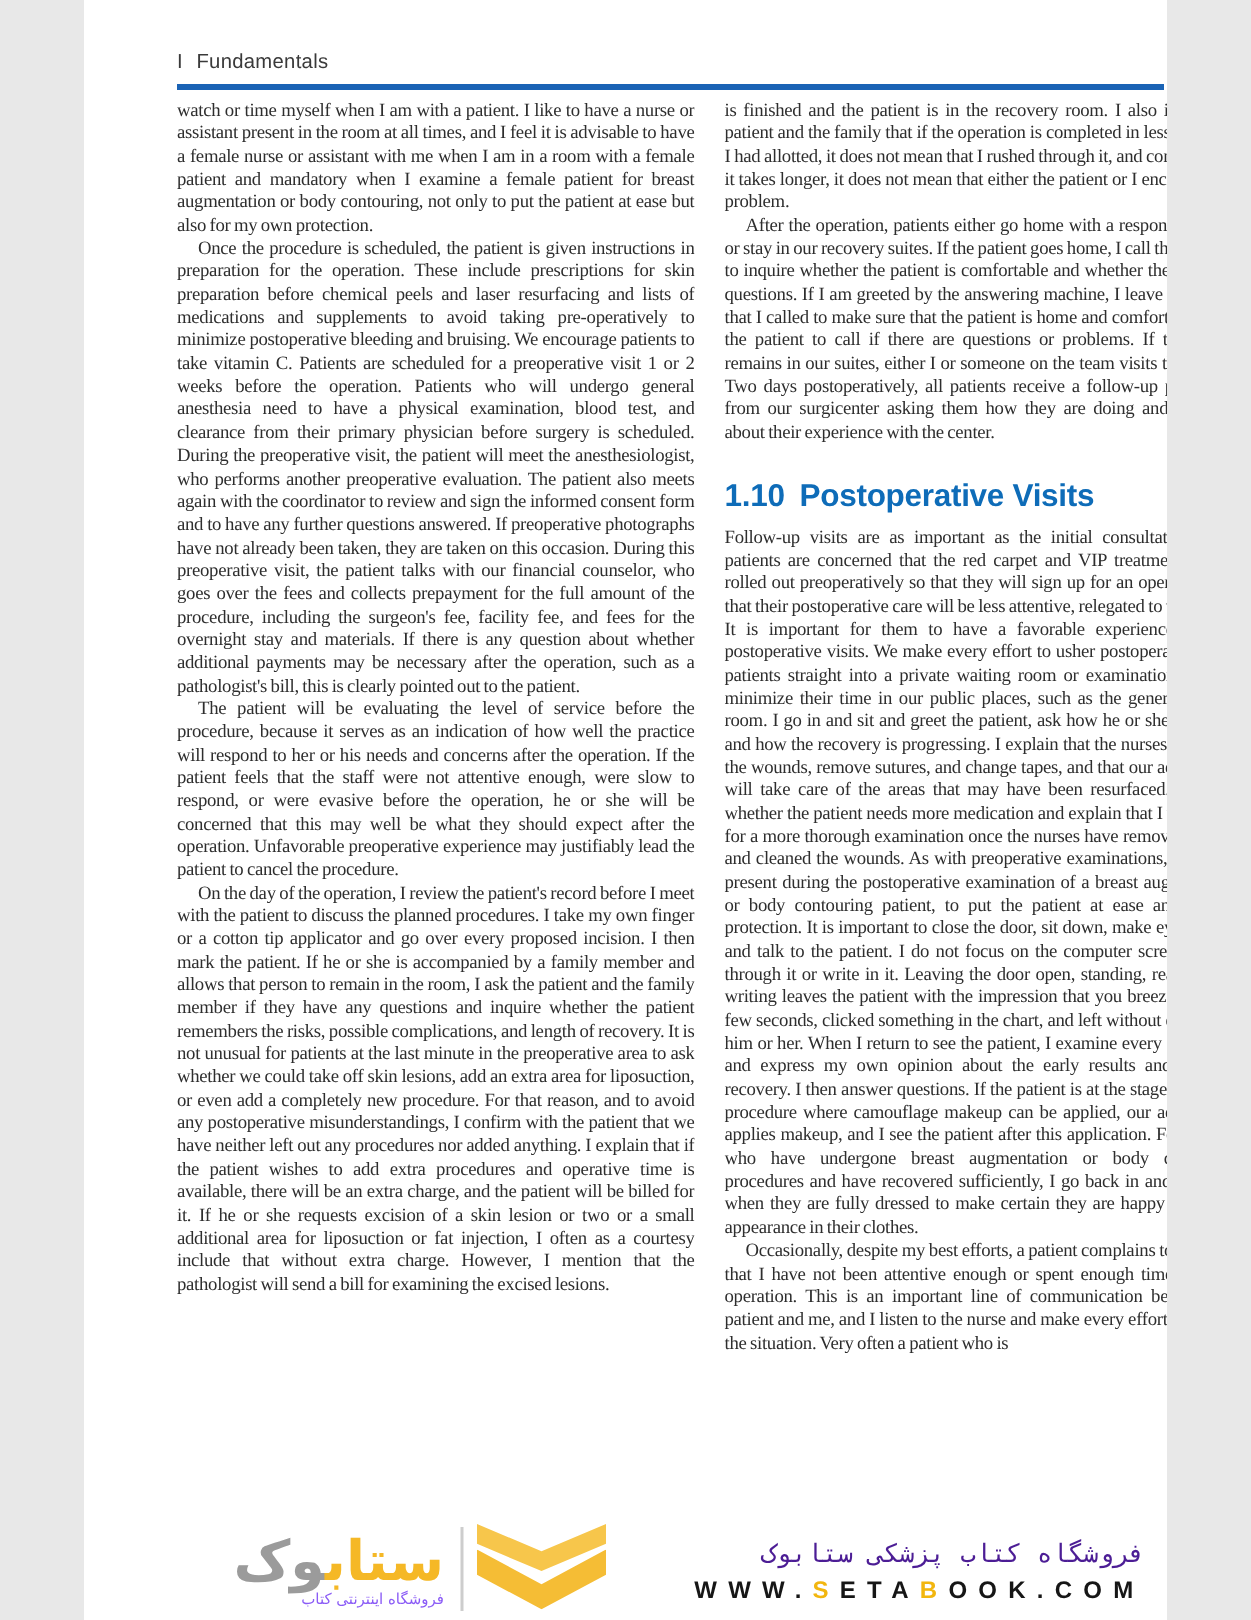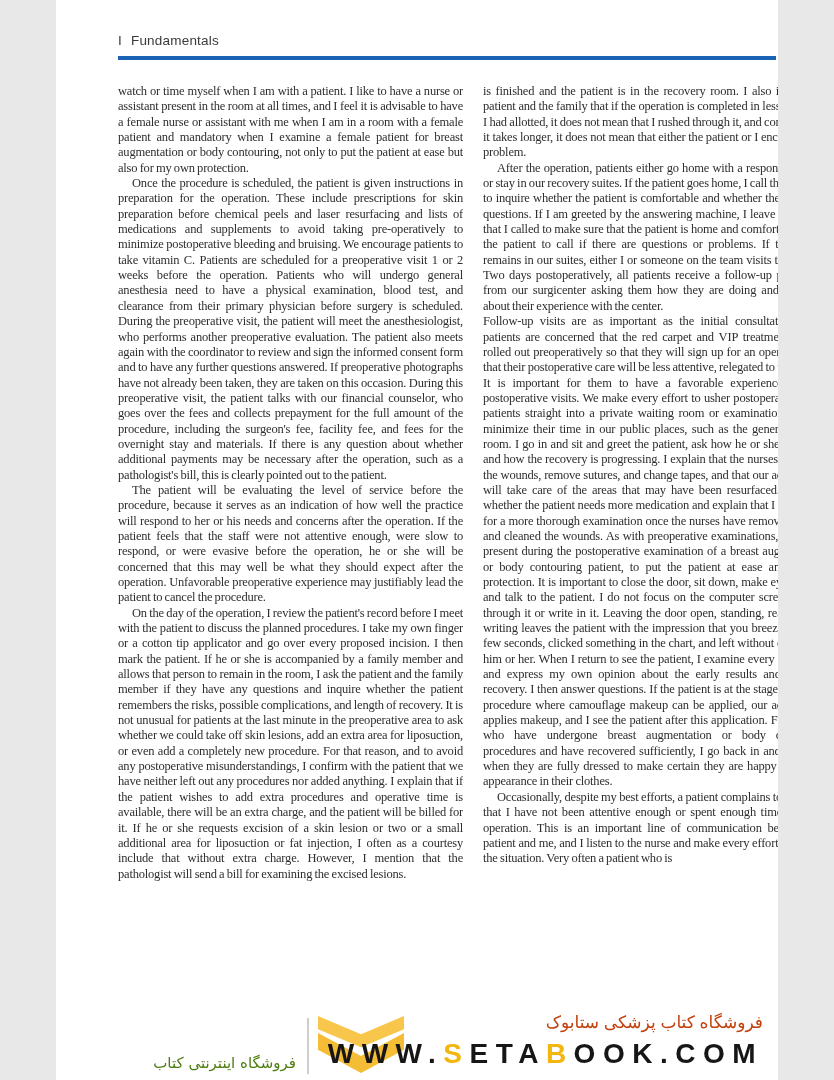--- a/index.html
+++ b/index.html
@@ -15,21 +15,21 @@
     font-family:"Liberation Sans", sans-serif;
     font-size:13.5px; color:#3a3a3a; letter-spacing:0.2px;
   }
   .running-head .part-num { margin-right:9px; }
   .head-rule {
     position:absolute; left:62px; right:2px; top:56px; height:4px;
     background:#1a63b5;
   }
   
   .content {
-    position:absolute; left:62px; top:84px; width:710px; height:948px;
+    position:absolute; left:62px; top:66px; width:710px; height:948px;
     display:flex; gap:20px;
   }
   .col {
     width:346px; height:948px; overflow:hidden;
     text-align:justify;
     font-size:12.5px; line-height:15.35px;
     letter-spacing:-0.2px; word-spacing:-0.6px;
   }
   .col p { text-indent:14px; }
   .col p.noindent { text-indent:0; }
@@ -43,41 +43,41 @@
   
   .footer { position:absolute; left:0; right:0; bottom:0; height:70px; }
   .brand-left {
     position:absolute; left:62px; bottom:8px; width:178px;
     text-align:right; direction:rtl;
     font-family:"DejaVu Sans", sans-serif;
   }
   .wordmark { font-size:37px; font-weight:700; line-height:1.0; }
   .wm-yellow { color:#f5b826; }
   .wm-gray { color:#9b9b9b; }
-  .logo-tagline { font-size:15px; color:#4d7c0f; margin-top:2px; }
+  .logo-tagline { font-size:10px; color:#8b5cf6; margin-top:2px; }
   .logo-divider {
     position:absolute; left:251px; bottom:6px; width:2px; height:56px;
     background:#cdcdcd;
   }
   .emblem { position:absolute; left:262px; bottom:6px; width:86px; height:58px; }
   .chev {
     position:absolute; left:0; width:86px;
     clip-path:polygon(0 0, 50% 55%, 100% 0, 100% 40%, 50% 95%, 0 40%);
   }
   .chev-top    { top:0;  height:33px; background:#f7c64b; }
   .chev-bottom { top:17px; height:42px; background:#f5bd35; }
   .brand-right { position:absolute; right:15px; bottom:10px; text-align:right; }
   .store-title {
-    font-family:Liberation Sans, sans-serif; direction:rtl;
-    font-size:17px; color:#c2410c;
+    font-family:Liberation Mono, monospace; direction:rtl;
+    font-size:17px; color:#4c1d95;
   }
   .site-url {
     margin-top:5px;
     font-family:"Liberation Sans", sans-serif;
-    font-size:28px; font-weight:700; color:#161616;
+    font-size:16px; font-weight:700; color:#161616;
     letter-spacing:7.5px; white-space:nowrap;
   }
   .site-url .accent { color:#f2b60f; }
 </style>
 </head>
 <body>
 
 <div class="page">
 
   <div class="running-head">
@@ -88,27 +88,33 @@
   <div class="content">
     <div class="col">
       <p class="noindent">watch or time myself when I am with a patient. I like to have a nurse or assistant present in the room at all times, and I feel it is advisable to have a female nurse or assistant with me when I am in a room with a female patient and mandatory when I examine a female patient for breast augmentation or body contouring, not only to put the patient at ease but also for my own protection.</p>
       <p>Once the procedure is scheduled, the patient is given instructions in preparation for the operation. These include prescriptions for skin preparation before chemical peels and laser resurfacing and lists of medications and supplements to avoid taking pre-operatively to minimize postoperative bleeding and bruising. We encourage patients to take vitamin C. Patients are scheduled for a preoperative visit 1 or 2 weeks before the operation. Patients who will undergo general anesthesia need to have a physical examination, blood test, and clearance from their primary physician before surgery is scheduled. During the preoperative visit, the patient will meet the anesthesiologist, who performs another preoperative evaluation. The patient also meets again with the coordinator to review and sign the informed consent form and to have any further questions answered. If preoperative photographs have not already been taken, they are taken on this occasion. During this preoperative visit, the patient talks with our financial counselor, who goes over the fees and collects prepayment for the full amount of the procedure, including the surgeon's fee, facility fee, and fees for the overnight stay and materials. If there is any question about whether additional payments may be necessary after the operation, such as a pathologist's bill, this is clearly pointed out to the patient.</p>
       <p>The patient will be evaluating the level of service before the procedure, because it serves as an indication of how well the practice will respond to her or his needs and concerns after the operation. If the patient feels that the staff were not attentive enough, were slow to respond, or were evasive before the operation, he or she will be concerned that this may well be what they should expect after the operation. Unfavorable preoperative experience may justifiably lead the patient to cancel the procedure.</p>
       <p>On the day of the operation, I review the patient's record before I meet with the patient to discuss the planned procedures. I take my own finger or a cotton tip applicator and go over every proposed incision. I then mark the patient. If he or she is accompanied by a family member and allows that person to remain in the room, I ask the patient and the family member if they have any questions and inquire whether the patient remembers the risks, possible complications, and length of recovery. It is not unusual for patients at the last minute in the preoperative area to ask whether we could take off skin lesions, add an extra area for liposuction, or even add a completely new procedure. For that reason, and to avoid any postoperative misunderstandings, I confirm with the patient that we have neither left out any procedures nor added anything. I explain that if the patient wishes to add extra procedures and operative time is available, there will be an extra charge, and the patient will be billed for it. If he or she requests excision of a skin lesion or two or a small additional area for liposuction or fat injection, I often as a courtesy include that without extra charge. However, I mention that the pathologist will send a bill for examining the excised lesions.</p>
     </div>
     <div class="col">
       <p class="noindent">is finished and the patient is in the recovery room. I also inform the patient and the family that if the operation is completed in less time than I had allotted, it does not mean that I rushed through it, and conversely, if it takes longer, it does not mean that either the patient or I encountered a problem.</p>
       <p>After the operation, patients either go home with a responsible adult or stay in our recovery suites. If the patient goes home, I call that evening to inquire whether the patient is comfortable and whether there are any questions. If I am greeted by the answering machine, I leave a message that I called to make sure that the patient is home and comfortable. I ask the patient to call if there are questions or problems. If the patient remains in our suites, either I or someone on the team visits the patient. Two days postoperatively, all patients receive a follow-up phone call from our surgicenter asking them how they are doing and inquiring about their experience with the center.</p>
+      <h2 class="section-heading">
+        <span class="sec-num">1.10</span><span>Postoperative Visits</span>
+      </h2>
       <p class="noindent">Follow-up visits are as important as the initial consultation. Most patients are concerned that the red carpet and VIP treatment will be rolled out preoperatively so that they will sign up for an operation, and that their postoperative care will be less attentive, relegated to the nurses. It is important for them to have a favorable experience in their postoperative visits. We make every effort to usher postoperative facial patients straight into a private waiting room or examination room to minimize their time in our public places, such as the general waiting room. I go in and sit and greet the patient, ask how he or she has been, and how the recovery is progressing. I explain that the nurses will clean the wounds, remove sutures, and change tapes, and that our aesthetician will take care of the areas that may have been resurfaced. I inquire whether the patient needs more medication and explain that I will return for a more thorough examination once the nurses have removed sutures and cleaned the wounds. As with preoperative examinations, a nurse is present during the postoperative examination of a breast augmentation or body contouring patient, to put the patient at ease and for my protection. It is important to close the door, sit down, make eye contact, and talk to the patient. I do not focus on the computer screen to read through it or write in it. Leaving the door open, standing, reading, and writing leaves the patient with the impression that you breezed in for a few seconds, clicked something in the chart, and left without examining him or her. When I return to see the patient, I examine every suture line and express my own opinion about the early results and stage of recovery. I then answer questions. If the patient is at the stage in a facial procedure where camouflage makeup can be applied, our aesthetician applies makeup, and I see the patient after this application. For patients who have undergone breast augmentation or body contouring procedures and have recovered sufficiently, I go back in and see them when they are fully dressed to make certain they are happy with their appearance in their clothes.</p>
       <p>Occasionally, despite my best efforts, a patient complains to the nurse that I have not been attentive enough or spent enough time after the operation. This is an important line of communication between the patient and me, and I listen to the nurse and make every effort to resolve the situation. Very often a patient who is</p>
     </div>
   </div>
 
   <div class="footer">
     <div class="brand-left">
+      <div class="wordmark">
+        <span class="wm-yellow">ستاب</span><span class="wm-gray">وک</span>
+      </div>
       <div class="logo-tagline">فروشگاه اینترنتی کتاب</div>
     </div>
     <div class="logo-divider"></div>
     <div class="emblem">
       <div class="chev chev-top"></div>
       <div class="chev chev-bottom"></div>
     </div>
     <div class="brand-right">
       <div class="store-title">فروشگاه کتاب پزشکی ستابوک</div>
       <div class="site-url">

